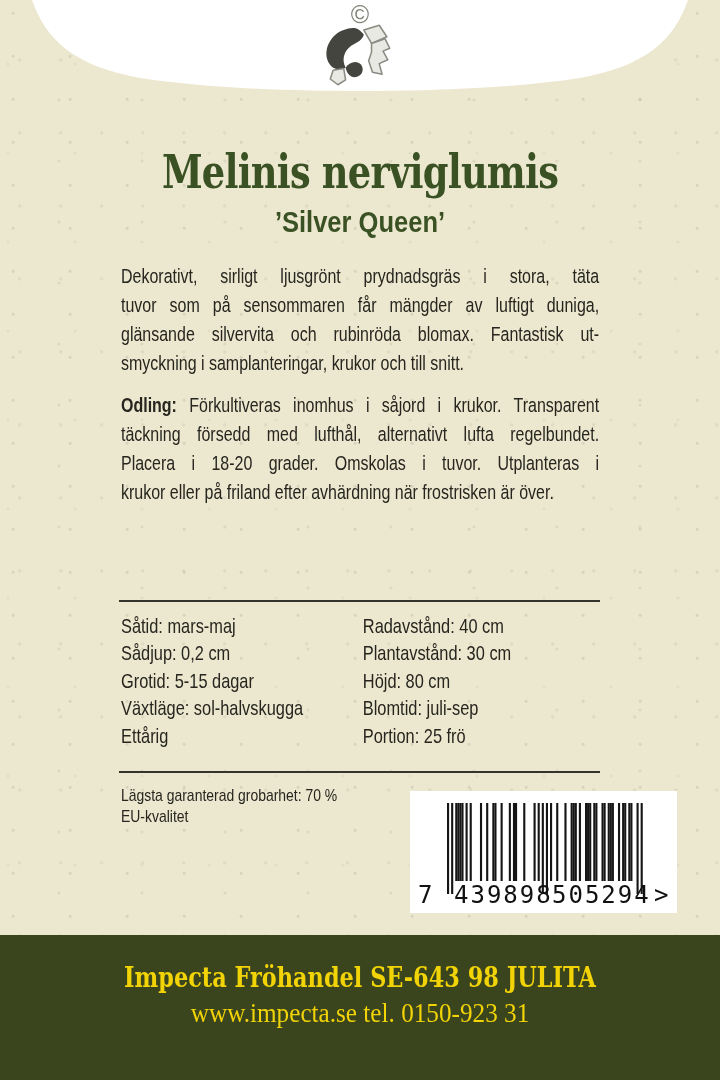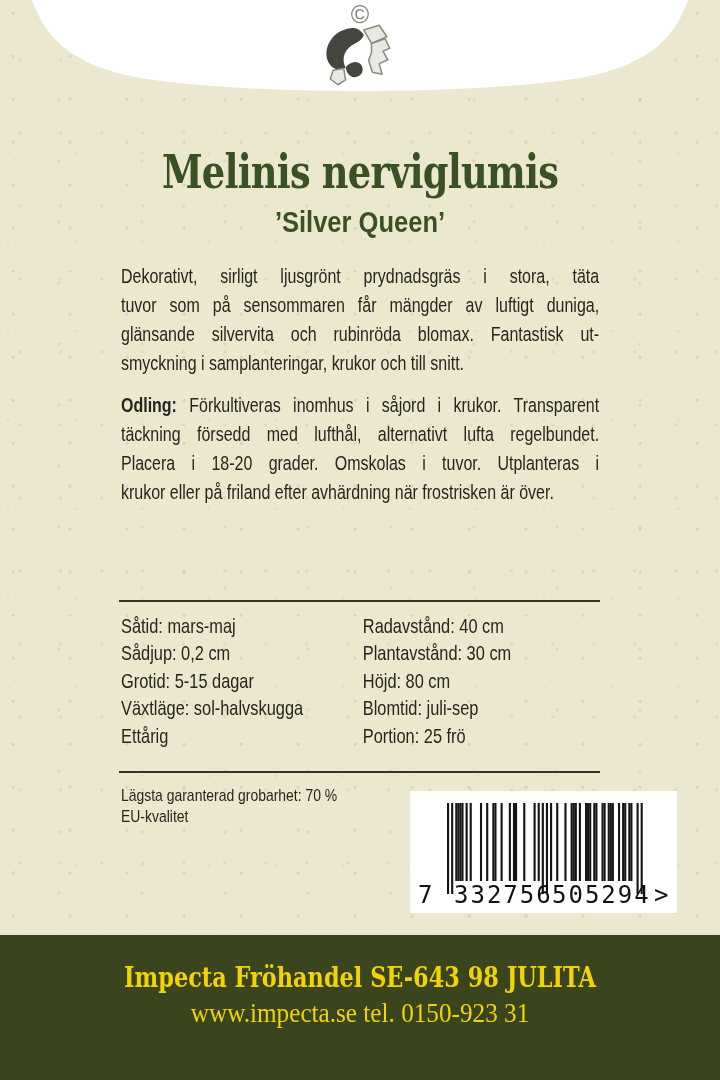--- a/index.html
+++ b/index.html
@@ -209,21 +209,21 @@
         <rect x="164.80" y="0" width="2.12" height="78"></rect>
         <rect x="170.98" y="0" width="2.12" height="78"></rect>
         <rect x="175.10" y="0" width="2.12" height="78"></rect>
         <rect x="177.16" y="0" width="2.12" height="78"></rect>
         <rect x="181.28" y="0" width="2.12" height="78"></rect>
         <rect x="183.34" y="0" width="2.12" height="78"></rect>
         <rect x="189.52" y="0" width="2.12" height="91"></rect>
         <rect x="193.64" y="0" width="2.12" height="91"></rect>
       </svg>
     <span class="bc-digit bc-first">7</span>
-    <span class="bc-digit bc-g1">332756</span>
+    <span class="bc-digit bc-g1">439898</span>
     <span class="bc-digit bc-g2">505294</span>
     <span class="bc-digit bc-suffix">&gt;</span>
   </div>
 
   <div class="footer">
     <div class="footer-line1">Impecta Fröhandel SE-643 98 JULITA</div>
     <div class="footer-line2">www.impecta.se tel. 0150-923 31</div>
   </div>
 
 </div>

